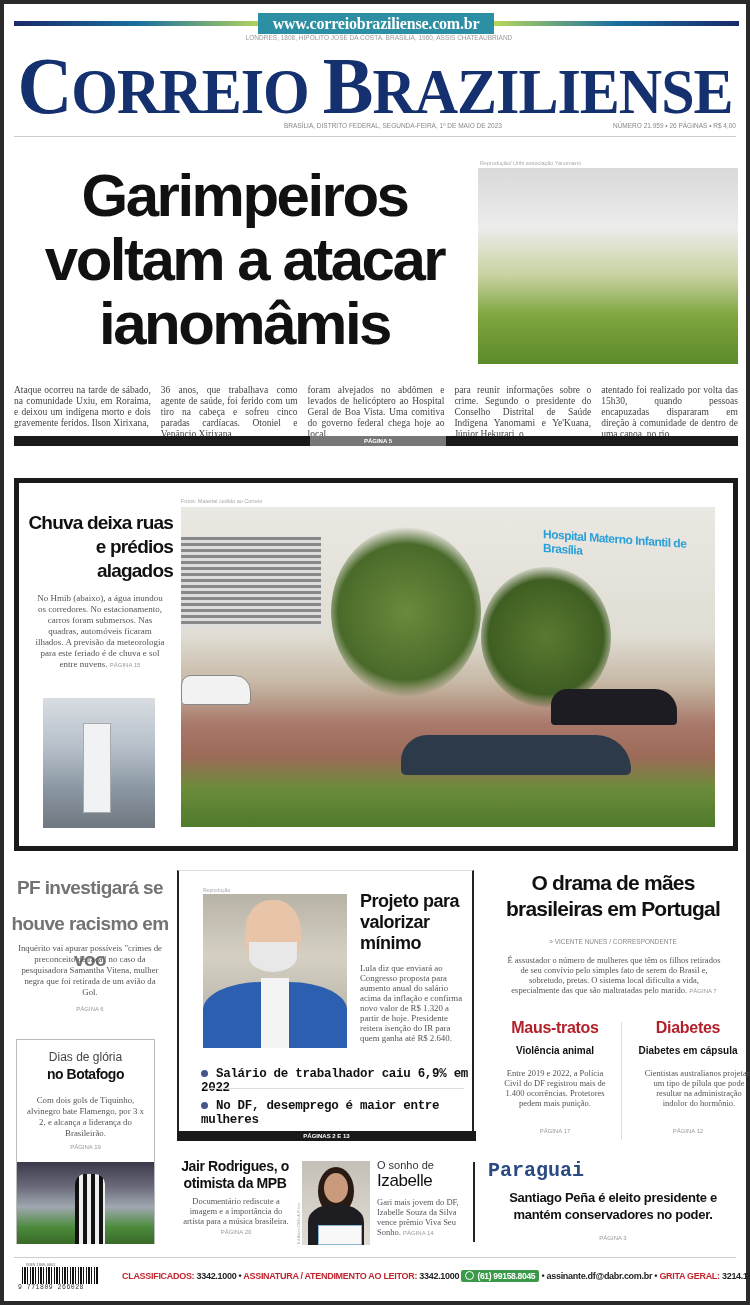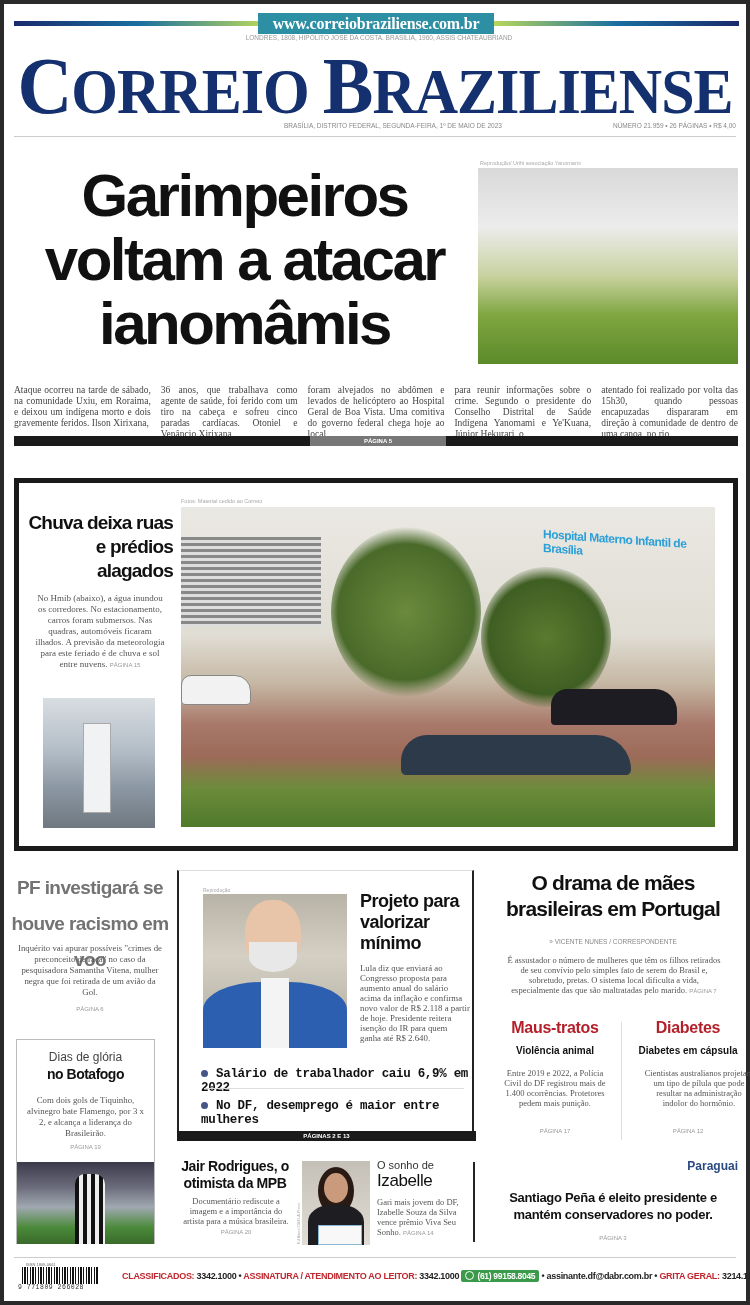--- a/index.html
+++ b/index.html
@@ -113,21 +113,21 @@
   .pt-title { position: absolute; left: 484px; top: 866px; width: 250px; text-align: center; font-family: "Liberation Sans", sans-serif;
               font-weight: bold; font-size: 21px; line-height: 26px; color: #111; letter-spacing: -0.8px; }
   .pt-byline { position: absolute; left: 484px; top: 934px; width: 250px; text-align: center; font-family: "Liberation Sans", sans-serif; font-size: 6.5px; color: #888; }
   .pt-text { position: absolute; left: 500px; top: 951px; width: 220px; text-align: center; font-size: 8.5px; line-height: 10px; color: #555; }
   .rubric { position: absolute; width: 120px; text-align: center; font-family: "Liberation Sans", sans-serif; font-weight: bold; font-size: 16px; color: #b3202a; letter-spacing: -0.3px; }
   .sub { position: absolute; width: 120px; text-align: center; font-family: "Liberation Sans", sans-serif; font-weight: bold; font-size: 10px; color: #111; }
   .small { position: absolute; width: 110px; text-align: center; font-size: 8.5px; line-height: 10px; color: #555; }
   .r1 { left: 491px; } .r2 { left: 624px; }
   .sm1 { left: 496px; } .sm2 { left: 598px; margin-left: 42px; }
   .mid-sep { position: absolute; left: 617px; top: 1018px; width: 1px; height: 118px; background: #ddd; }
-  .para-rub { position: absolute; left: 484px; top: 1155px; width: 250px; text-align: right; font-family: Liberation Sans, sans-serif; font-weight: bold; font-size: 12px; color: #2a4a82; }
+  .para-rub { position: absolute; left: 484px; top: 1155px; width: 250px; text-align: left; font-family: Liberation Mono, monospace; font-weight: bold; font-size: 20px; color: #2a4a82; }
   .para-title { position: absolute; left: 484px; top: 1185px; width: 250px; text-align: center; font-family: "Liberation Sans", sans-serif; font-weight: bold; font-size: 13px; line-height: 17px; color: #111; letter-spacing: -0.3px; }
   .para-pg { position: absolute; left: 484px; top: 1231px; width: 250px; }
 
   
   .foot-hr { position: absolute; left: 10px; right: 10px; top: 1253px; height: 1px; background: #ccc; }
   .barcode { position: absolute; left: 14px; top: 1258px; width: 80px; height: 30px; }
   .barcode .issn { font-family: "Liberation Sans", sans-serif; font-size: 4px; color: #666; padding-left: 8px; }
   .barcode .bars { height: 17px; margin-left: 4px; width: 76px; background: repeating-linear-gradient(90deg, #111 0 1px, #fff 1px 2px, #111 2px 4px, #fff 4px 5px, #111 5px 6px, #fff 6px 8px); }
   .barcode .num { font-family: "Liberation Mono", monospace; font-size: 6.5px; color: #333; letter-spacing: 0.5px; }
   .footer-line { position: absolute; left: 118px; top: 1266px; font-family: "Liberation Sans", sans-serif; font-weight: bold; font-size: 9px; color: #222; white-space: nowrap; letter-spacing: -0.3px; }
@@ -197,21 +197,21 @@
 
   <div class="lula">
     <div class="lula-credit">Reprodução</div>
     <div class="lula-photo">
       <div class="suit"></div>
       <div class="shirt"></div>
       <div class="head"></div>
       <div class="beard"></div>
     </div>
     <h2 class="lula-title">Projeto para valorizar mínimo</h2>
-    <p class="lula-text">Lula diz que enviará ao Congresso proposta para aumento anual do salário acima da inflação e confirma novo valor de R$ 2.118 a partir de hoje. Presidente reitera isenção do IR para quem ganha até R$ 2.640.</p>
+    <p class="lula-text">Lula diz que enviará ao Congresso proposta para aumento anual do salário acima da inflação e confirma novo valor de R$ 1.320 a partir de hoje. Presidente reitera isenção do IR para quem ganha até R$ 2.640.</p>
     <div class="bullet b1"><span class="dot"></span><span>Salário de trabalhador caiu 6,9% em 2022</span></div>
     <div class="bullet-sep"></div>
     <div class="bullet b2"><span class="dot"></span><span>No DF, desemprego é maior entre mulheres</span></div>
     <div class="lula-bar">PÁGINAS 2 E 13</div>
   </div>
 
   <h3 class="jair-title">Jair Rodrigues, o otimista da MPB</h3>
   <p class="jair-text"><span>Documentário rediscute a imagem e a importância do artista para a música brasileira.</span> <span class="pgref-c">PÁGINA 20</span></p>
 
   <div class="iz-credit">Ed Alves/CB/D.A Press</div>

